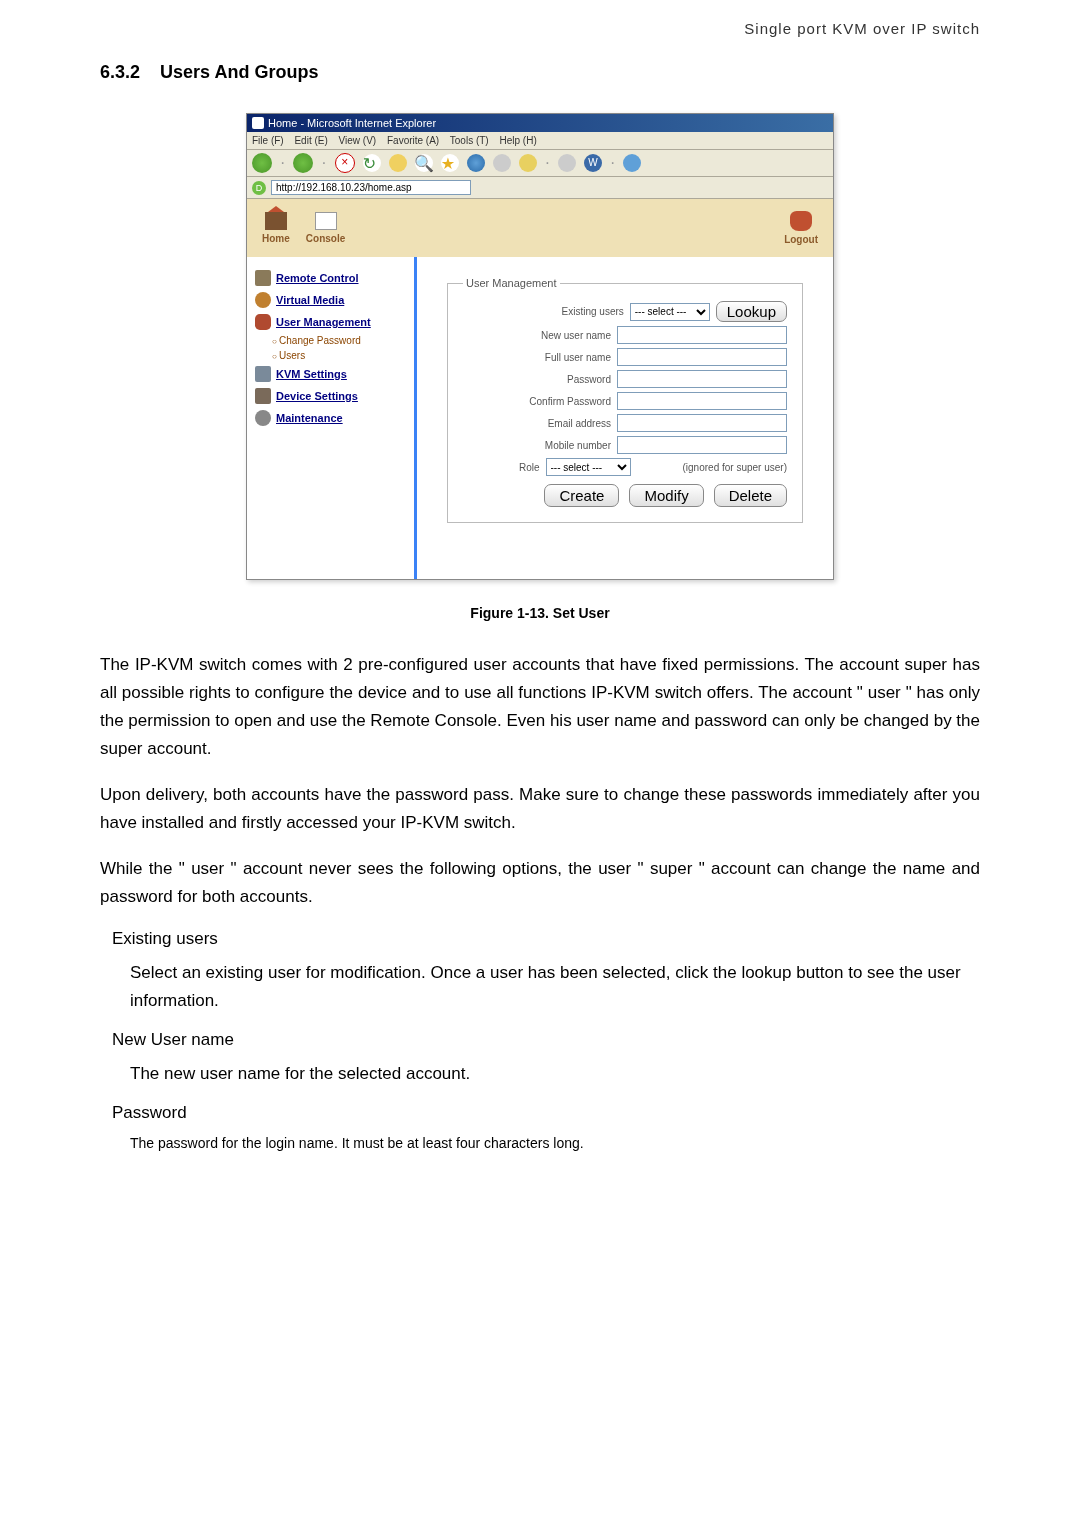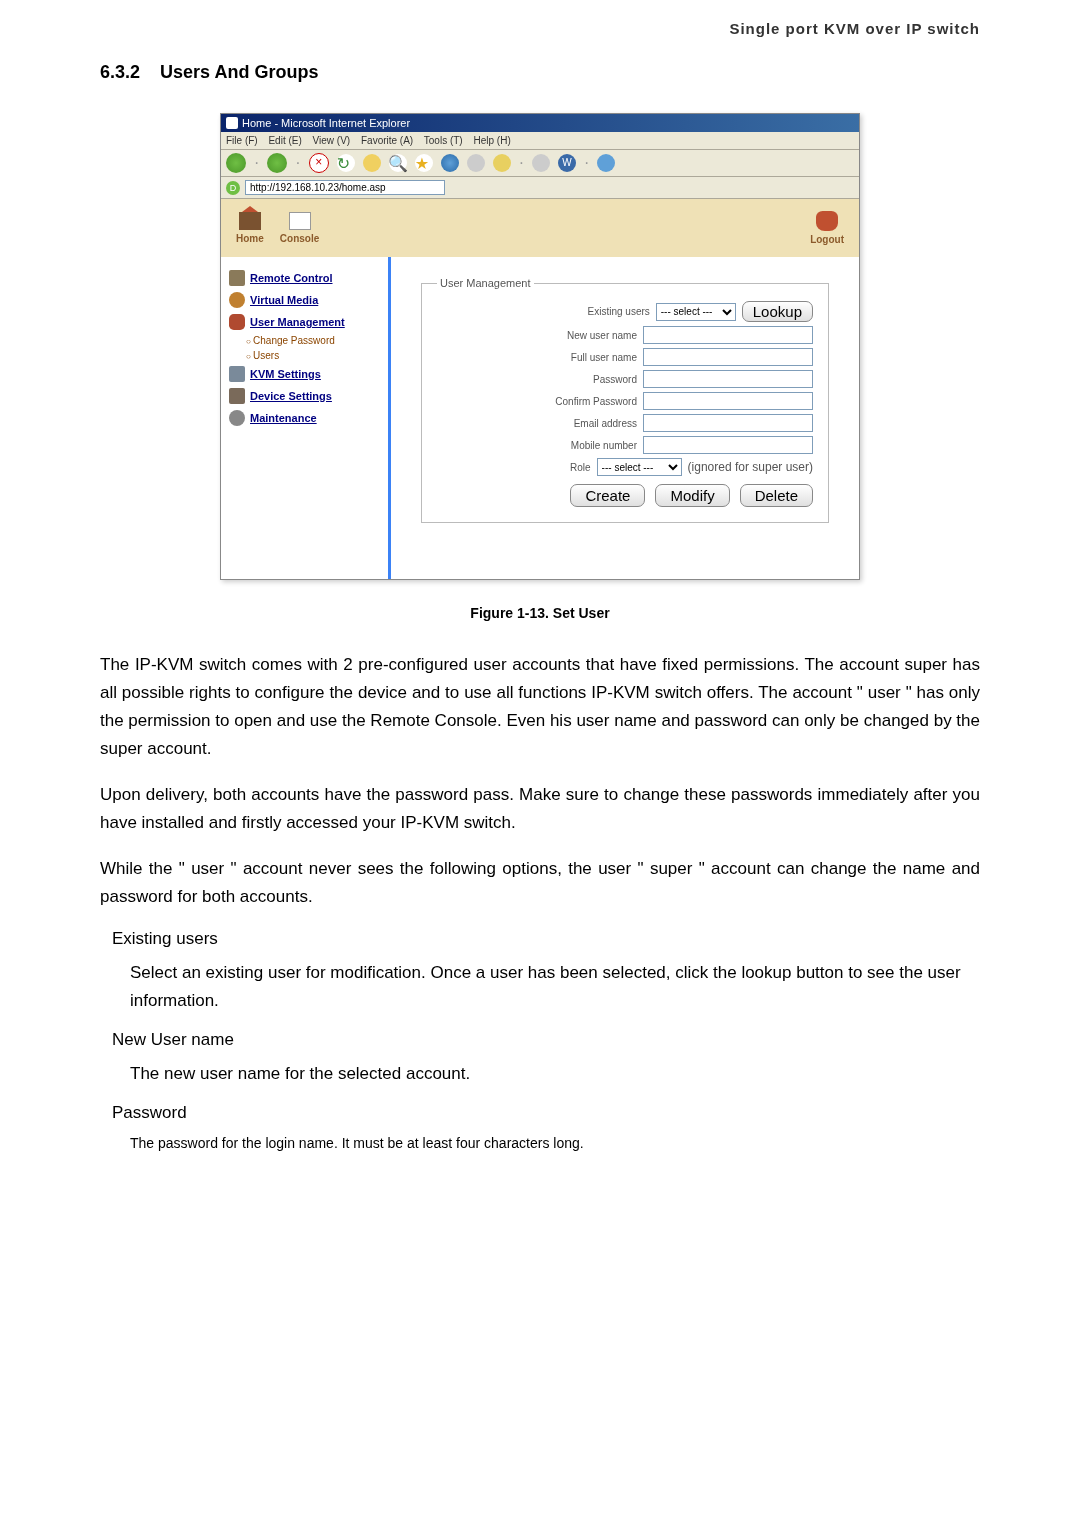--- a/index.html
+++ b/index.html
@@ -12,35 +12,34 @@
       background: #fff;
       width: 1080px;
       padding: 20px 100px 40px 100px;
     }
     .page-header {
       text-align: right;
       font-size: 15px;
       color: #333;
       margin-bottom: 25px;
       letter-spacing: 1px;
-      font-weight: bold;
     }
     .section-heading {
       font-size: 18px;
       font-weight: bold;
       color: #000;
       margin-bottom: 30px;
     }
     .screenshot-container {
       display: flex;
       justify-content: center;
       margin-bottom: 25px;
     }
     .ie-window {
-      width: 640px;
+      width: 588px;
       border: 1px solid #888;
       background: #7f1d1d;
       box-shadow: 2px 2px 5px rgba(0,0,0,0.2);
     }
     .ie-titlebar {
       background: linear-gradient(to right, #0a246a, #3a6ea5);
       color: #fff;
       font-size: 11px;
       padding: 3px 5px;
       display: flex;
@@ -270,22 +269,23 @@
     }
     .form-btn {
       background: linear-gradient(to bottom, #fff, #e0e0e0);
       border: 1px solid #888;
       border-radius: 7px;
       padding: 2px 14px;
       font-size: 15px;
       cursor: pointer;
     }
     .role-note {
-      font-size: 12px;
+      font-size: 10px;
       color: #555;
+      margin-left: 46px;
     }
     .ie-statusbar {
       background: #ece9d8;
       font-size: 10px;
       padding: 2px 5px;
       border-top: 1px solid #aca899;
       display: flex;
       align-items: center;
       gap: 4px;
     }

